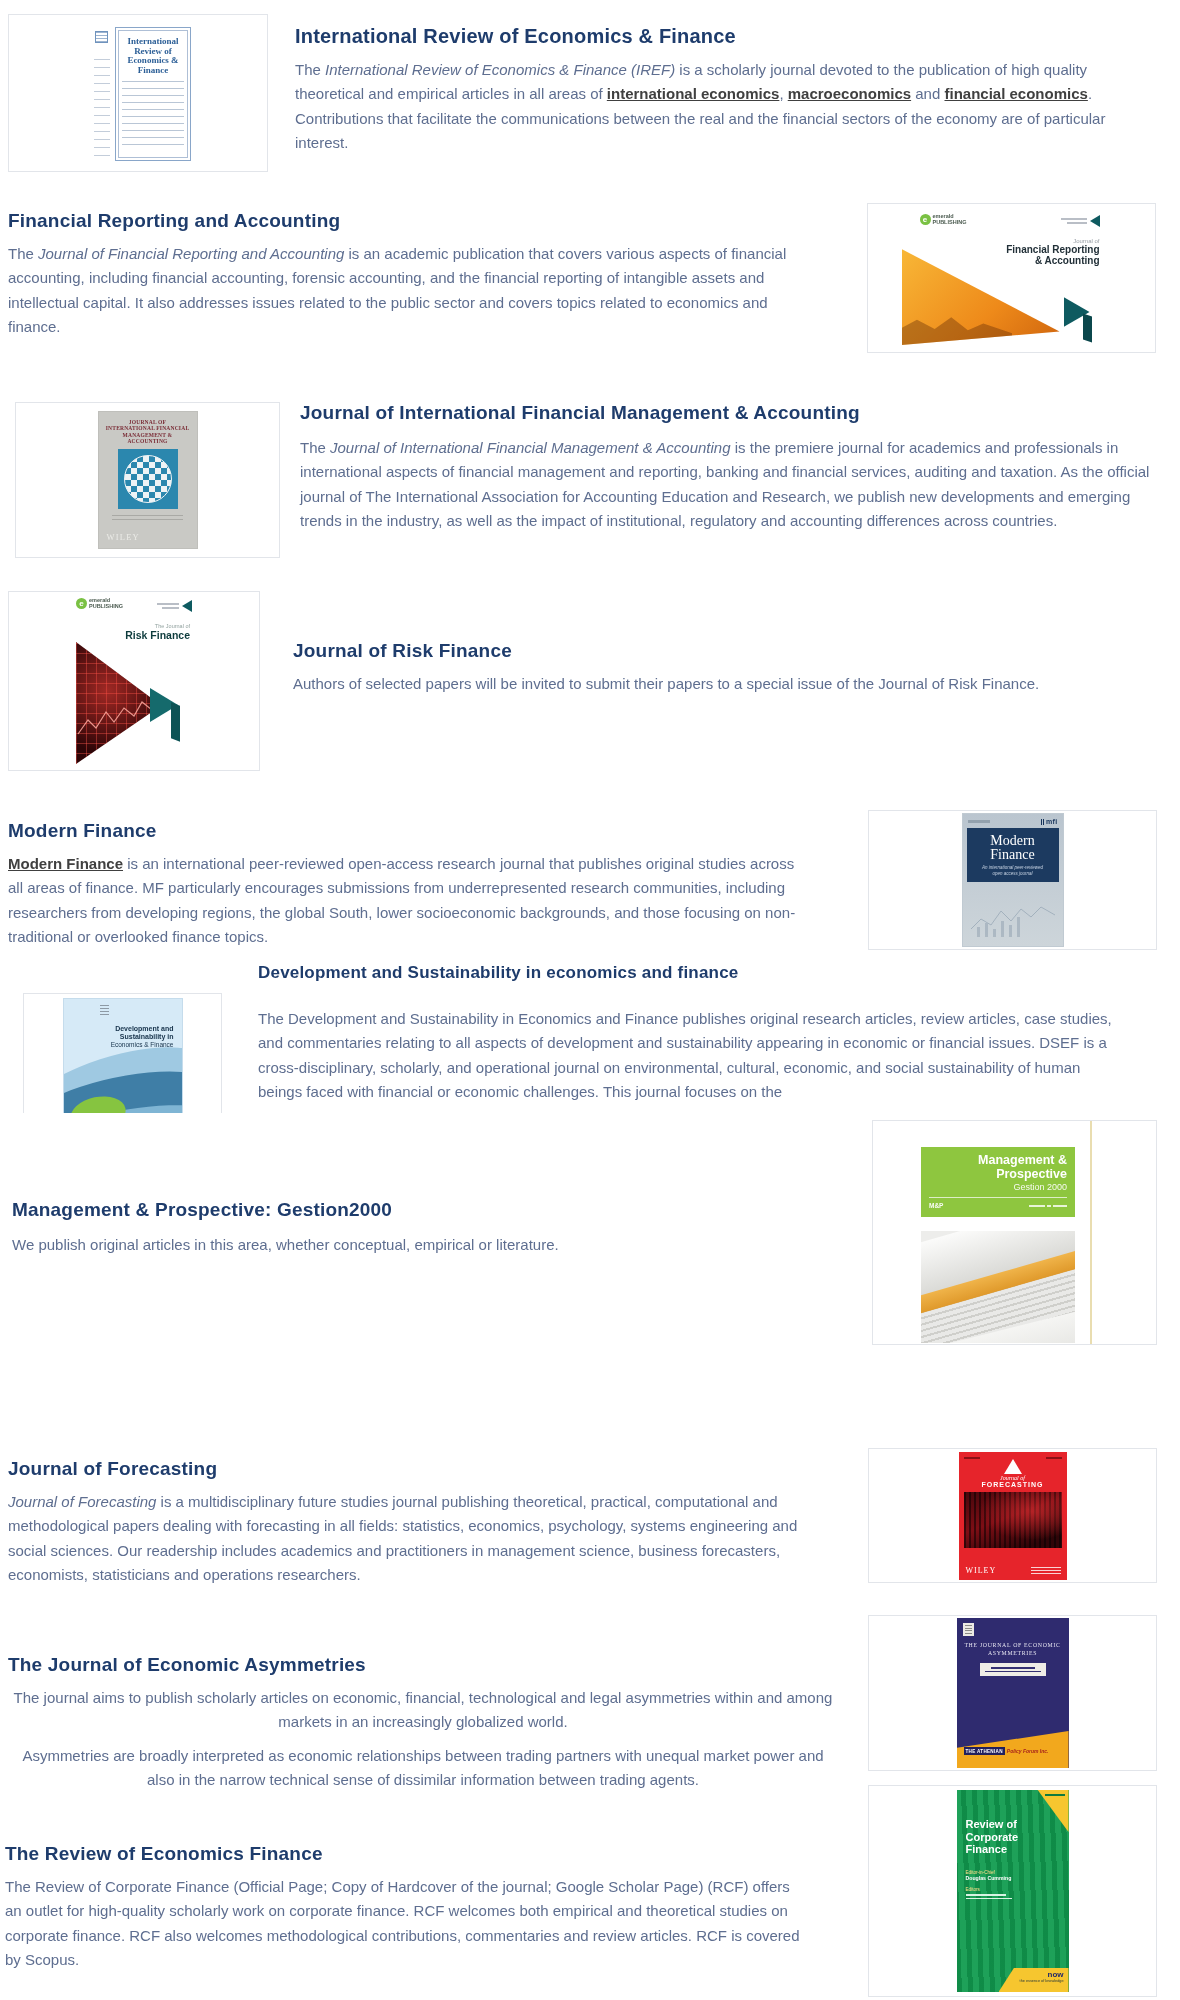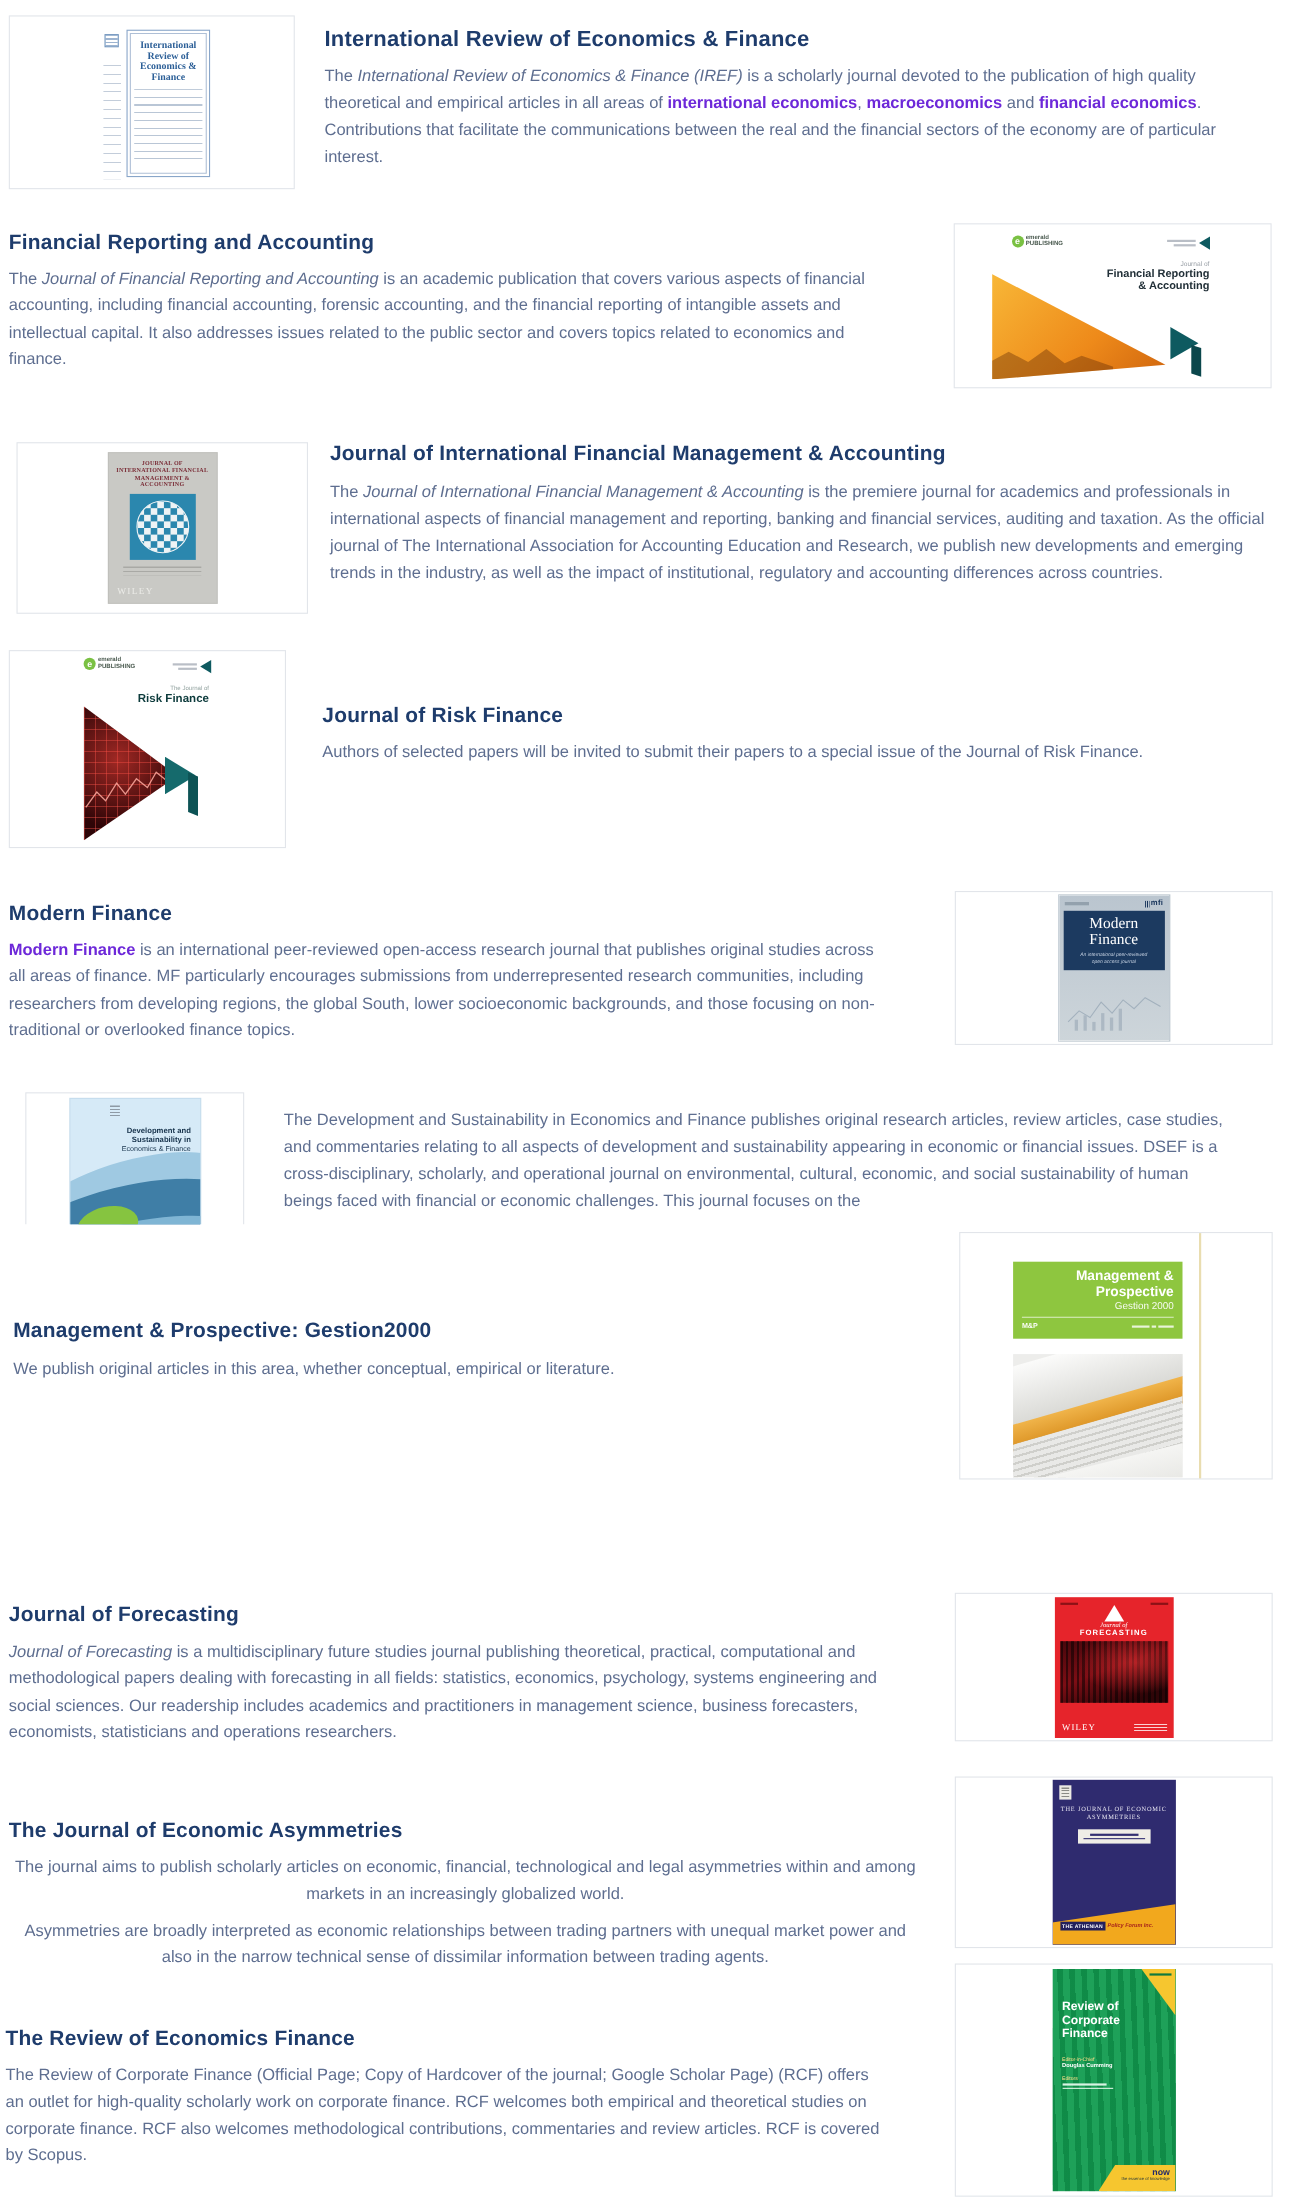--- a/index.html
+++ b/index.html
@@ -2,21 +2,21 @@
 <html><head>
 <meta charset="utf-8">
 <style>
   * { box-sizing: border-box; }
   body { margin:0; background:#fff; font-family:"Liberation Sans", sans-serif; }
   .page { position:relative; width:1180px; height:2000px; margin:0 auto; background:#fff; overflow:hidden; }
 
   .jtitle { position:absolute; margin:0; font-weight:700; color:#1e3c6c; font-size:19px; line-height:1.2; letter-spacing:.2px; }
   .jtext  { position:absolute; color:#5e6e90; font-size:15px; line-height:1.63; }
   .jtext p { margin:0 0 9px 0; }
-  .seg-b { font-weight:700; color:#6d28d9; }
+  .seg-b { font-weight:700; color:#404040;text-decoration:underline; }
   .seg-i { font-style:italic; }
 
   .card { position:absolute; background:#fff; border:1px solid #e2e5ea; display:flex; align-items:center; justify-content:center; }
 
   
   .iref-card  { left:8px;   top:14px;   width:260px; height:158px; }
   .iref-title { left:295px; top:24px; font-size:20px; }
   .iref-text  { left:295px; top:58px;  width:862px; }
 
   .fra-title  { left:8px;   top:210px; }
@@ -324,20 +324,21 @@
         <div class="dsef-titleblock">
           <div class="dsef-t1">Development and Sustainability in</div>
           <div class="dsef-t2">Economics &amp; Finance</div>
         </div>
         <div class="dsef-band dsef-b1"></div>
         <div class="dsef-band dsef-b2"></div>
         <div class="dsef-band dsef-b3"></div>
         <div class="dsef-leaf"></div>
       </div>
     </div>
+    <h2 class="jtitle dsef-title">Development and Sustainability in economics and finance</h2>
     <div class="jtext dsef-text">
       <p><span>The Development and Sustainability in Economics and Finance publishes original research articles, review articles, case studies, and commentaries relating to all aspects of development and sustainability appearing in economic or financial issues. DSEF is a cross-disciplinary, scholarly, and operational journal on environmental, cultural, economic, and social sustainability of human beings faced with financial or economic challenges. This journal focuses on the</span></p>
     </div>
   </div>
 
   <div class="card mp-card">
     <div class="mp-cover">
       <div class="mp-banner">
         <div class="mp-ctitle">Management &amp; Prospective</div>
         <div class="mp-csub">Gestion 2000</div>

